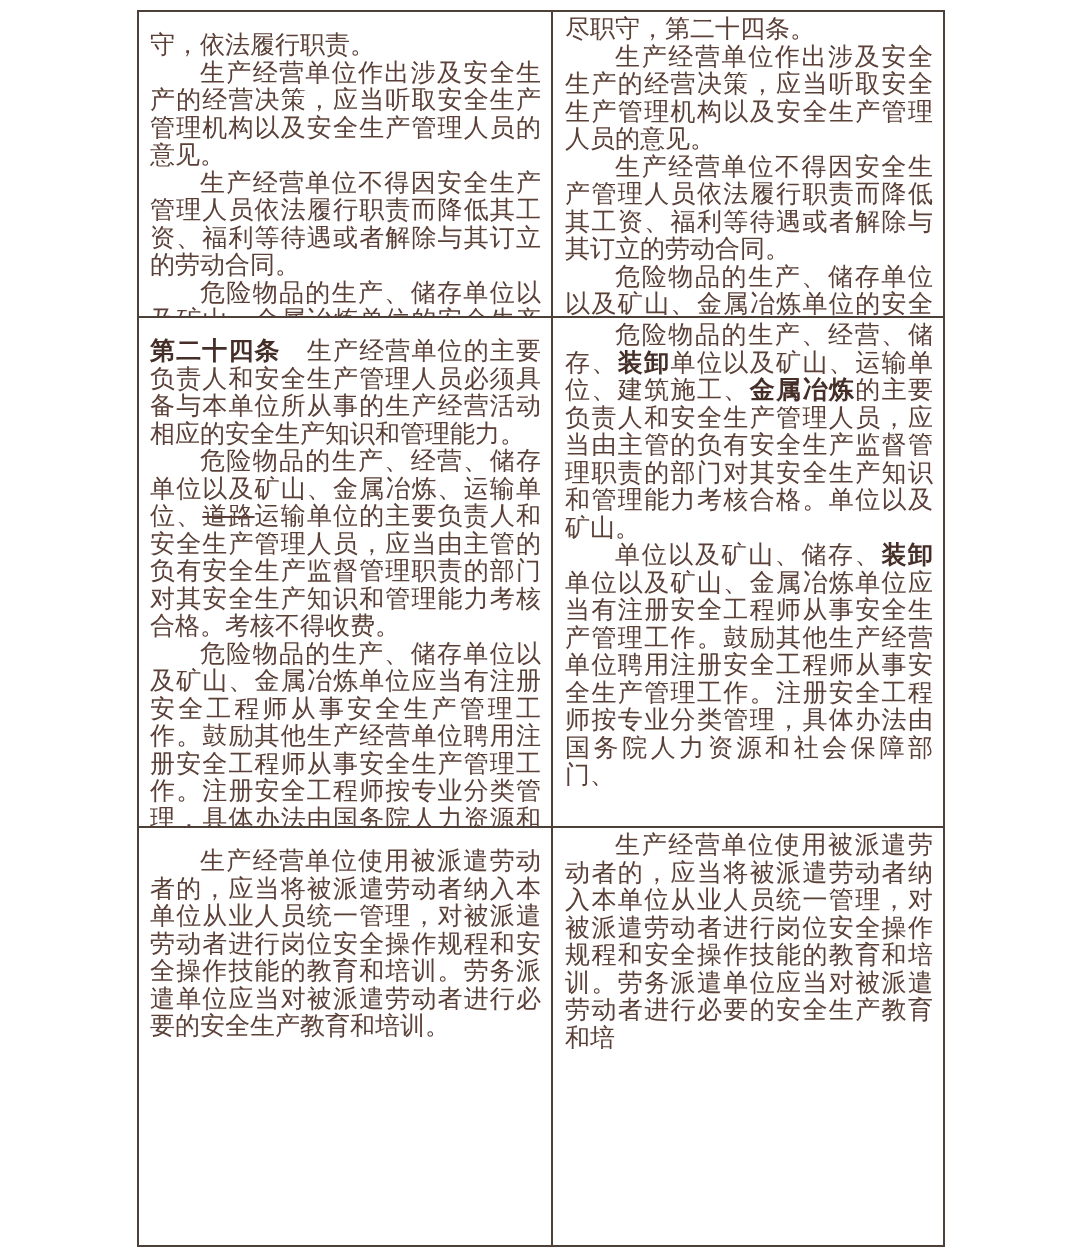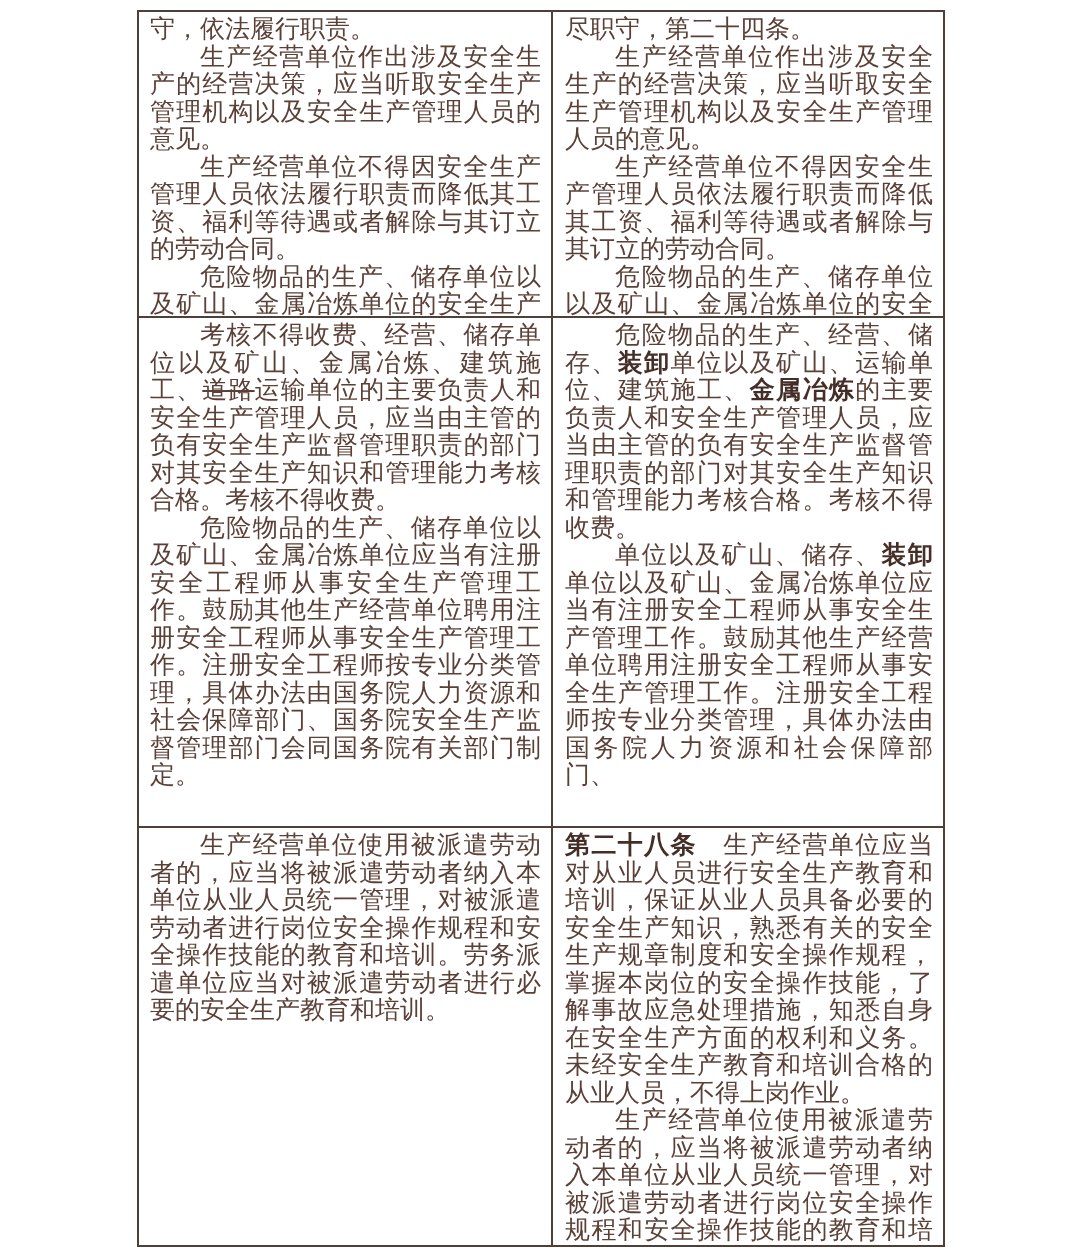--- a/index.html
+++ b/index.html
@@ -24,21 +24,21 @@
     border-right:2px solid var(--line);
     border-bottom:2px solid var(--line);
     color:var(--ink);
     font-size:25px;
     line-height:27.5px;
     text-align:justify;
     text-align-last:left;
   }
   .cell.col-r{border-right:none;}
   .cell.row-b{border-bottom:none;}
-  .cell.c-left{padding:3px 10px 0 11px;}
+  .cell.c-left{padding:19px 10px 0 11px;}
   .cell.c-right{padding:3px 10px 0 12px;}
   .cell p{margin:0;}
   .cell p.ind{text-indent:2em;}
   .b{font-weight:700;color:var(--ink-bold);}
   .s{text-decoration:line-through;text-decoration-thickness:2px;}
 </style>
 </head>
 <body>
 
 <div class="page">
@@ -49,28 +49,28 @@
         <p class="ind"><span>生产经营单位不得因安全生产管理人员依法履行职责而降低其工资、福利等待遇或者解除与其订立的劳动合同。</span></p>
         <p class="ind"><span>危险物品的生产、储存单位以及矿山、金属冶炼单位的安全生产管理人员的任免，应当告知主管的负有安全生产监督管理职责的部门。</span></p>
       </div>
     <div class="cell c-right col-r">
         <p><span>尽职守，第二十四条。</span></p>
         <p class="ind"><span>生产经营单位作出涉及安全生产的经营决策，应当听取安全生产管理机构以及安全生产管理人员的意见。</span></p>
         <p class="ind"><span>生产经营单位不得因安全生产管理人员依法履行职责而降低其工资、福利等待遇或者解除与其订立的劳动合同。</span></p>
         <p class="ind"><span>危险物品的生产、储存单位以及矿山、金属冶炼单位的安全生产管理人员的任免，应当告知主管的负有安全生产监督管理职责的部门。</span></p>
       </div>
     <div class="cell c-left">
-        <p class="ind"><span>考核不得收费、经营、储存单位以及矿山、金属冶炼、建筑施工、</span><span class="s">道路</span><span>运输单位的主要负责人和安全生产管理人员，应当由主管的负有安全生产监督管理职责的部门对其安全生产知识和管理能力考核合格。考核不得收费。</span></p>
+        <p><span class="b">第二十四条</span><span>　生产经营单位的主要负责人和安全生产管理人员必须具备与本单位所从事的生产经营活动相应的安全生产知识和管理能力。</span></p>
+        <p class="ind"><span>危险物品的生产、经营、储存单位以及矿山、金属冶炼、运输单位、</span><span class="s">道路</span><span>运输单位的主要负责人和安全生产管理人员，应当由主管的负有安全生产监督管理职责的部门对其安全生产知识和管理能力考核合格。考核不得收费。</span></p>
         <p class="ind"><span>危险物品的生产、储存单位以及矿山、金属冶炼单位应当有注册安全工程师从事安全生产管理工作。鼓励其他生产经营单位聘用注册安全工程师从事安全生产管理工作。注册安全工程师按专业分类管理，具体办法由国务院人力资源和社会保障部门、国务院安全生产监督管理部门会同国务院有关部门制定。</span></p>
       </div>
     <div class="cell c-right col-r">
-        <p class="ind"><span>危险物品的生产、经营、储存、</span><span class="b">装卸</span><span>单位以及矿山、运输单位、建筑施工、</span><span class="b">金属冶炼</span><span>的主要负责人和安全生产管理人员，应当由主管的负有安全生产监督管理职责的部门对其安全生产知识和管理能力考核合格。考核不得收费。</span></p>
+        <p class="ind"><span>危险物品的生产、经营、储存、</span><span class="b">装卸</span><span>单位以及矿山、运输单位、建筑施工、</span><span class="b">金属冶炼</span><span>的主要负责人和安全生产管理人员，应当由主管的负有安全生产监督管理职责的部门对其安全生产知识和管理能力考核合格。单位以及矿山。</span></p>
         <p class="ind"><span>单位以及矿山、储存、</span><span class="b">装卸</span><span>单位以及矿山、金属冶炼单位应当有注册安全工程师从事安全生产管理工作。鼓励其他生产经营单位聘用注册安全工程师从事安全生产管理工作。注册安全工程师按专业分类管理，具体办法由国务院人力资源和社会保障部门、</span></p>
       </div>
     <div class="cell c-left row-b">
         <p class="ind"><span>生产经营单位使用被派遣劳动者的，应当将被派遣劳动者纳入本单位从业人员统一管理，对被派遣劳动者进行岗位安全操作规程和安全操作技能的教育和培训。劳务派遣单位应当对被派遣劳动者进行必要的安全生产教育和培训。</span></p>
       </div>
     <div class="cell c-right col-r row-b">
-        <p><span class="b">第二十八条</span><span>　生产经营单位应当对从业人员进行安全生产教育和培训，保证从业人员具备必要的安全生产知识，熟悉有关的安全生产规章制度和安全操作规程，掌握本岗位的安全操作技能，了解事故应急处理措施，知悉自身在安全生产方面的权利和义务。未经安全生产教育和培训合格的从业人员，不得上岗作业。</span></p>
         <p class="ind"><span>生产经营单位使用被派遣劳动者的，应当将被派遣劳动者纳入本单位从业人员统一管理，对被派遣劳动者进行岗位安全操作规程和安全操作技能的教育和培训。劳务派遣单位应当对被派遣劳动者进行必要的安全生产教育和培</span></p>
       </div>
   </div>
 </div>
 
 </body></html>

